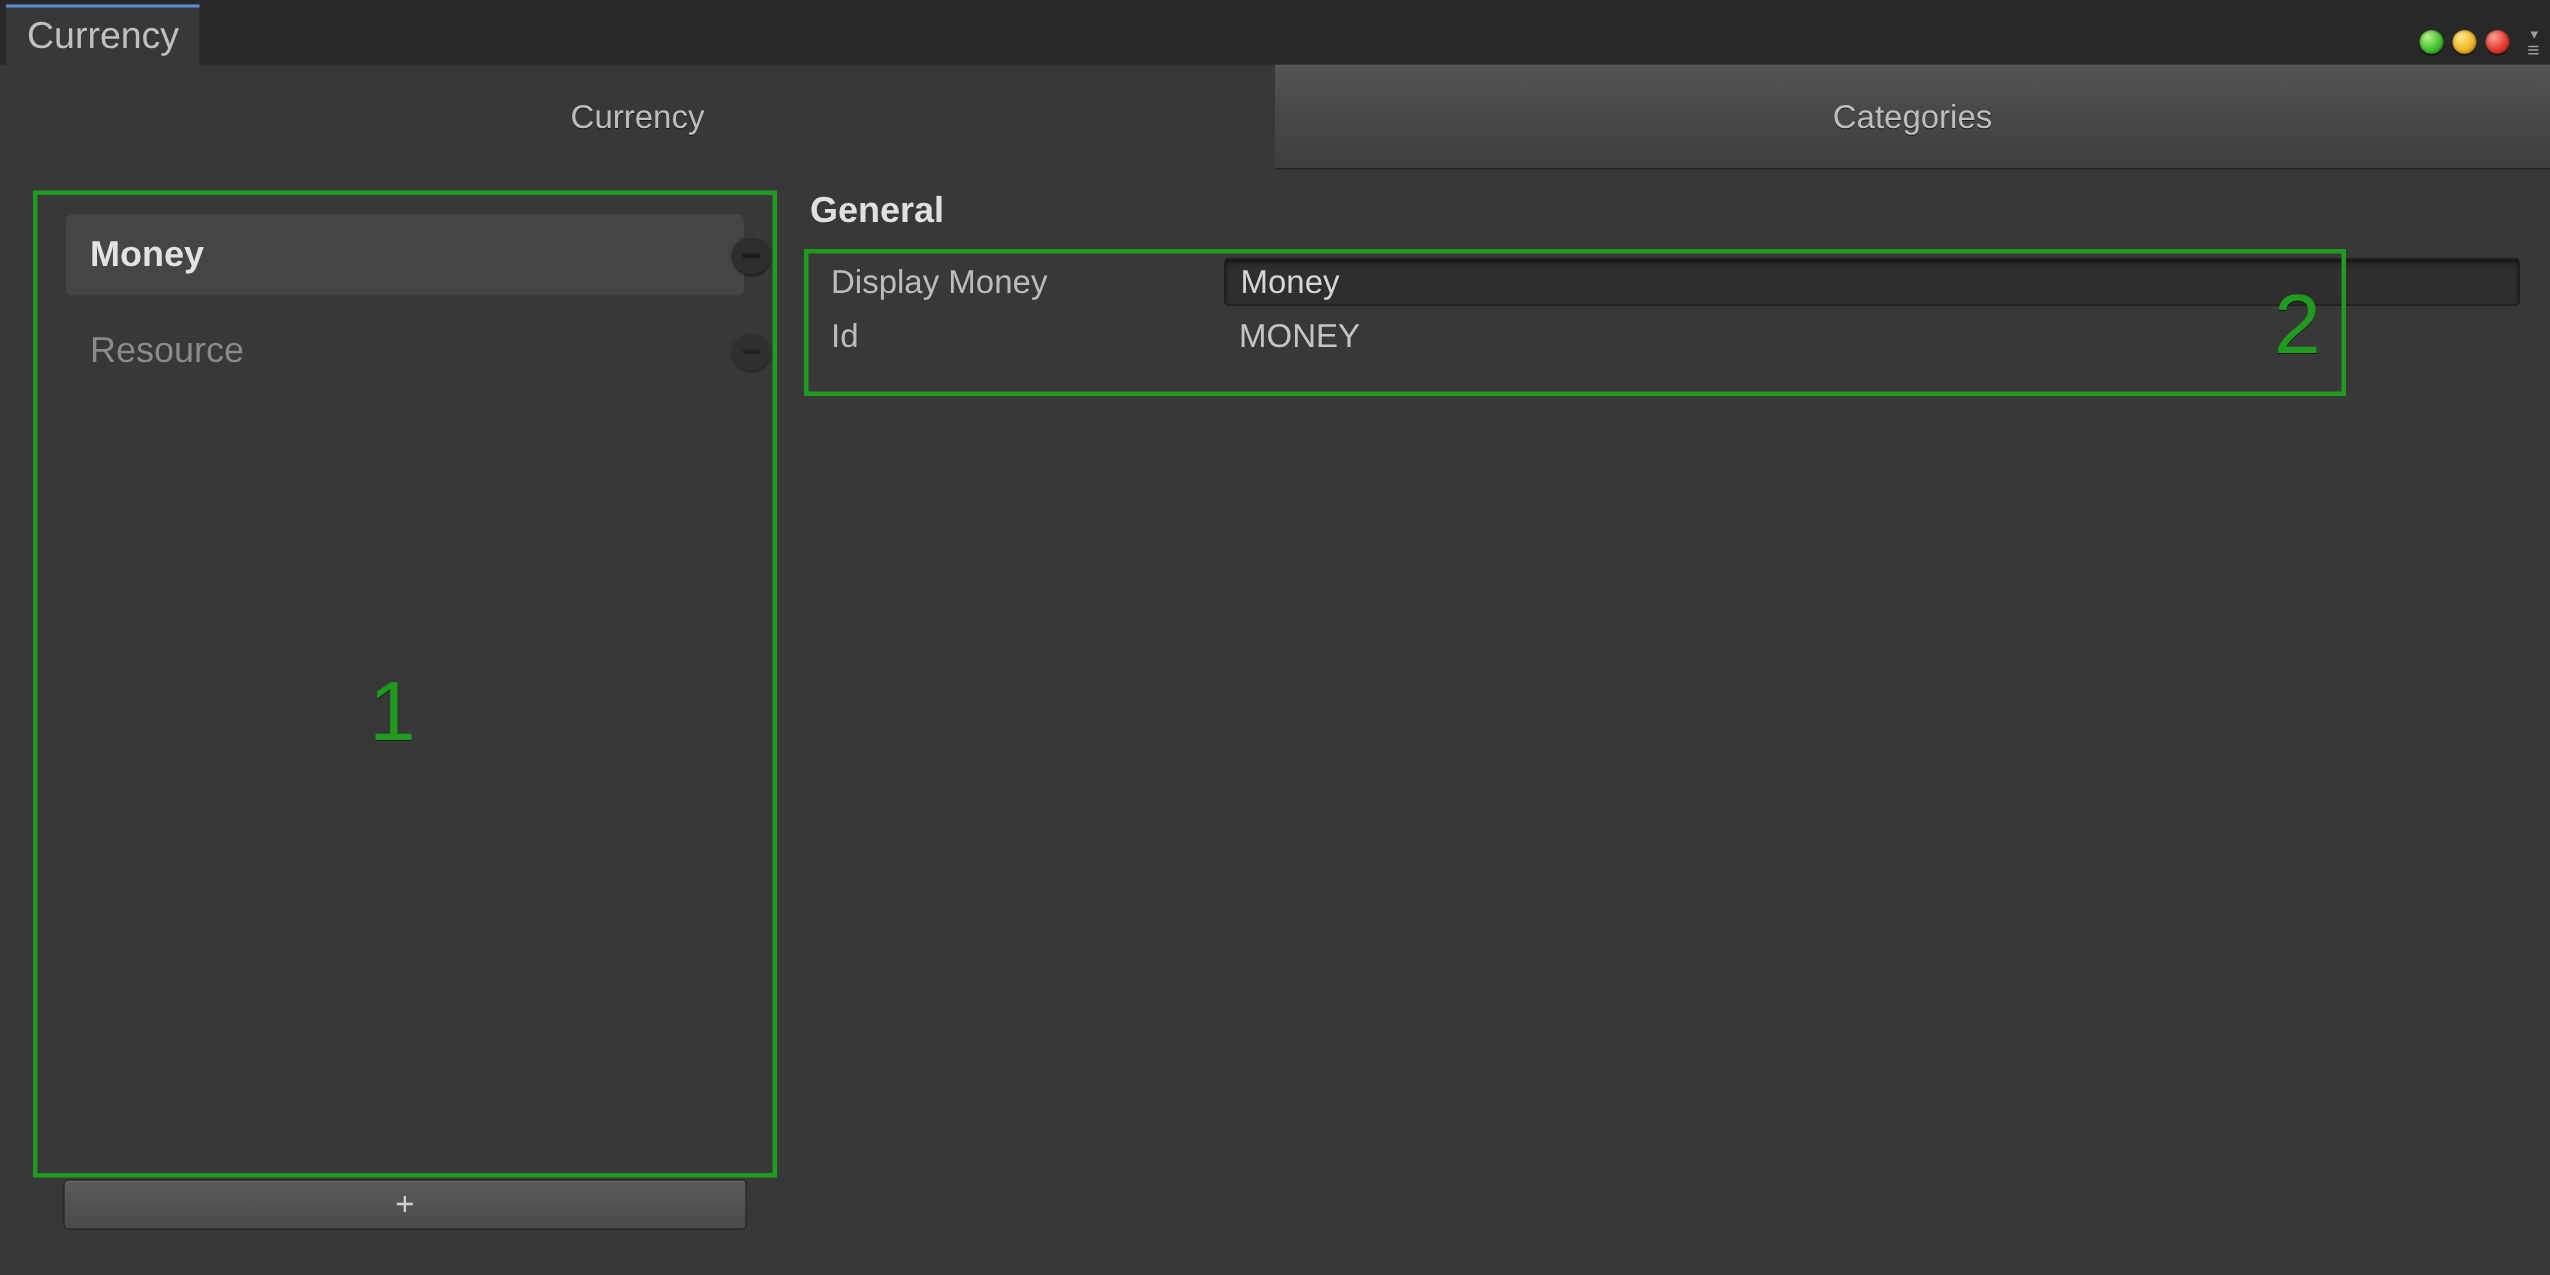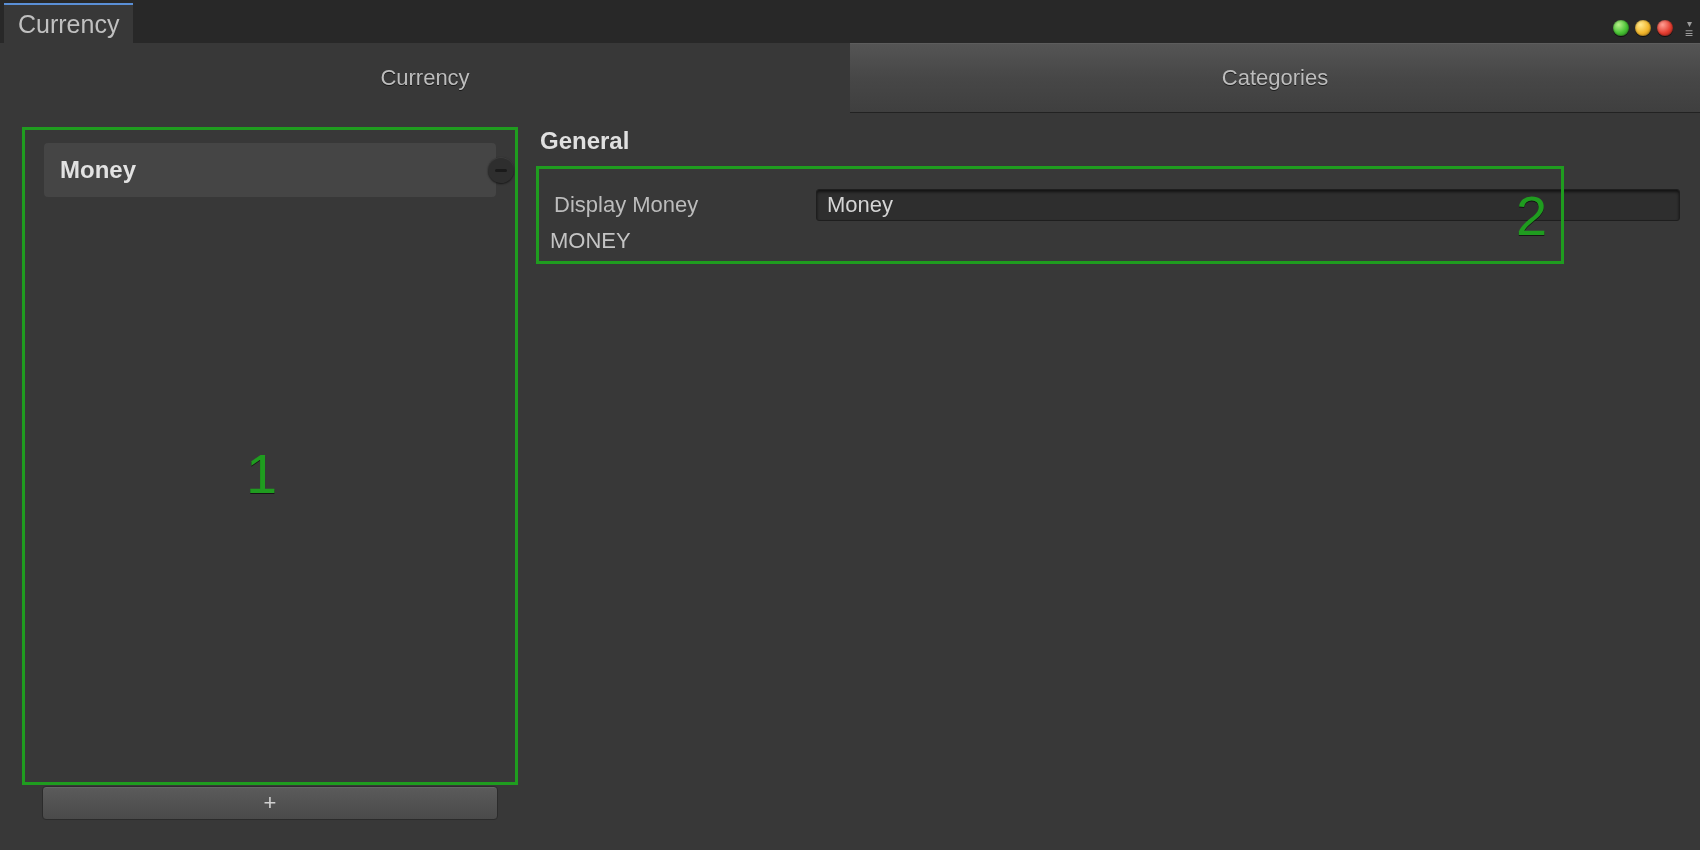--- a/index.html
+++ b/index.html
@@ -155,21 +155,21 @@
   .details {
     position:absolute;
     left: 540px;
     right: 20px;
     top: 14px;
   }
   .section-header {
     font-size: 24px;
     font-weight: 700;
     color: #e0e0e0;
-    margin-bottom: 32px;
+    margin-bottom: 15px;
   }
   .field-row {
     display:flex; align-items:center;
     height: 36px;
     font-size:22px;
   }
   .field-label { width: 276px; color:#bcbcbc; padding-left:14px; }
   .field-value-static { color:#c4c4c4; padding-left:10px; }
   .field-input {
     flex:1;
@@ -215,36 +215,43 @@
   <div class="sidebar">
     <div class="list-area">
 
       <div class="list-row selected">
         <span>Money</span>
         <span class="remove-pill">
           <span class="bar"></span>
         </span>
       </div>
 
+      <div class="list-row unselected">
+        <span>Resource</span>
+        <span class="remove-pill">
+          <span class="bar"></span>
+        </span>
+      </div>
 
     </div>
     <div class="add-button">
       <span>+</span>
     </div>
   </div>
 
   <div class="details">
     <div class="section-header">General</div>
 
     <div class="field-row">
       <div class="field-label">Display Money</div>
       <input class="field-input" value="Money" style="">
     </div>
 
     <div class="field-row">
+      <div class="field-label">Id</div>
       <div class="field-value-static">MONEY</div>
     </div>
   </div>
 
   <div class="highlight-box" style="left:22px; top:14px; width:496px; height:658px;"></div>
   <div class="highlight-label" style="left:246px; top:328px;">1</div>
 
   <div class="highlight-box" style="left:536px; top:53px; width:1028px; height:98px;"></div>
   <div class="highlight-label" style="left:1516px; top:70px;">2</div>
 

